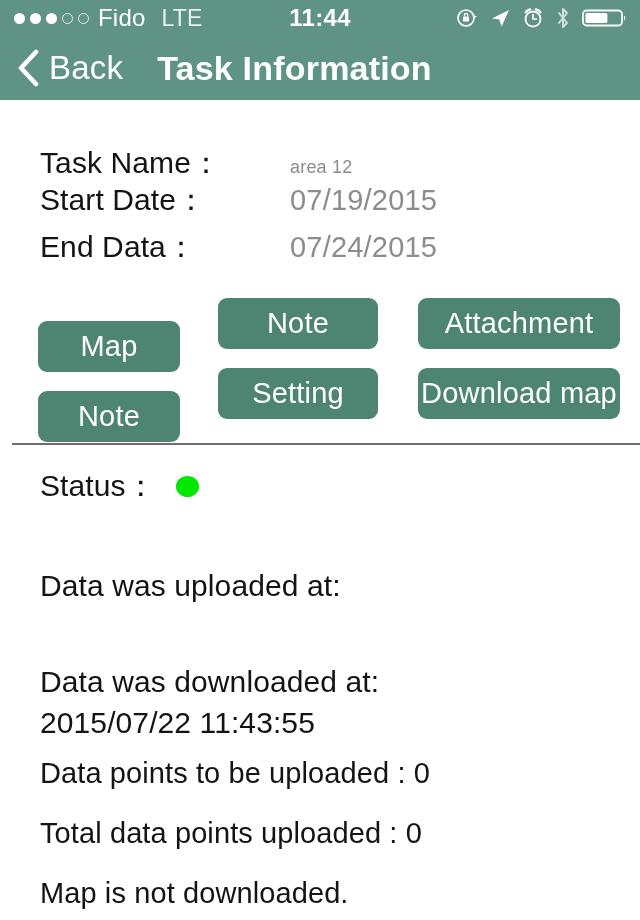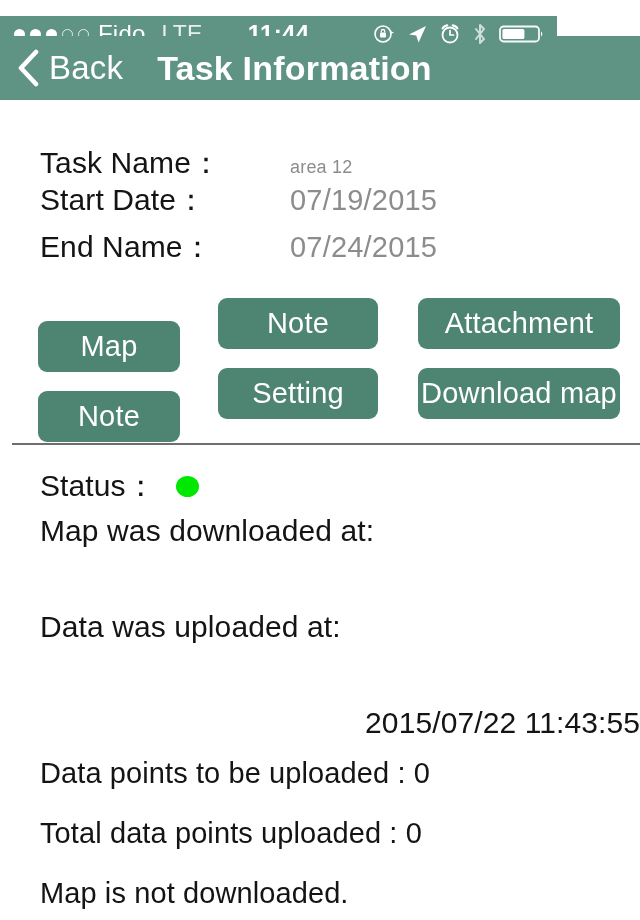--- a/index.html
+++ b/index.html
@@ -11,22 +11,22 @@
     height: 920px;
     background: #ffffff;
     font-family: "Liberation Sans", sans-serif;
     overflow: hidden;
     position: relative;
   }
 
   
   .status-bar {
     position: absolute;
-    top: 16px; left: 0;
-    width: 557px;
+    top: 0; left: 0;
+    width: 640px;
     height: 36px;
     background: #5f9485;
     display: flex;
     align-items: center;
     box-sizing: border-box;
     padding: 0 12px 0 14px;
   }
   .signal-dots {
     display: flex;
     align-items: center;
@@ -206,21 +206,20 @@
     letter-spacing: 0.1px;
     line-height: 41px;
   }
   .log-value {
     padding-left: 40px;
     color: #141414;
     font-size: 30px;
     letter-spacing: 0.1px;
     line-height: 41px;
     min-height: 41px;
-    text-align: right;
   }
   .spacer-sm { height: 14px; }
 
   .stat-line {
     padding-left: 40px;
     color: #141414;
     font-size: 29px;
     letter-spacing: 0.1px;
     line-height: 60px;
   }
@@ -281,21 +280,21 @@
 <div class="info-block">
   <div class="info-row">
     <span class="info-label">Task Name：</span>
     <span class="info-value small">area 12</span>
   </div>
   <div class="info-row">
     <span class="info-label">Start Date：</span>
     <span class="info-value">07/19/2015</span>
   </div>
   <div class="info-row">
-    <span class="info-label">End Name：</span>
+    <span class="info-label">End Data：</span>
     <span class="info-value">07/24/2015</span>
   </div>
 </div>
 
 <div class="btn-grid">
   <div class="btn-row">
     <button class="btn col1">Map</button>
     <button class="btn col2">Note</button>
     <button class="btn col3">Attachment</button>
   </div>
@@ -307,26 +306,26 @@
 </div>
 
 <div class="divider"></div>
 
 <div class="status-section">
   <div class="status-row">
     <span class="status-label">Status：</span>
     <span class="status-dot"></span>
   </div>
 
-  <div class="log-line">Map was downloaded at:</div>
   <div class="log-value"></div>
   <div class="spacer-sm"></div>
 
   <div class="log-line">Data was uploaded at:</div>
   <div class="log-value"></div>
   <div class="spacer-sm"></div>
 
+  <div class="log-line">Data was downloaded at:</div>
   <div class="log-value">2015/07/22 11:43:55</div>
 
   <div class="stat-line">Data points to be uploaded : 0</div>
   <div class="stat-line">Total data points uploaded : 0</div>
   <div class="stat-line">Map is not downloaded.</div>
 </div>
 
 </body></html>

